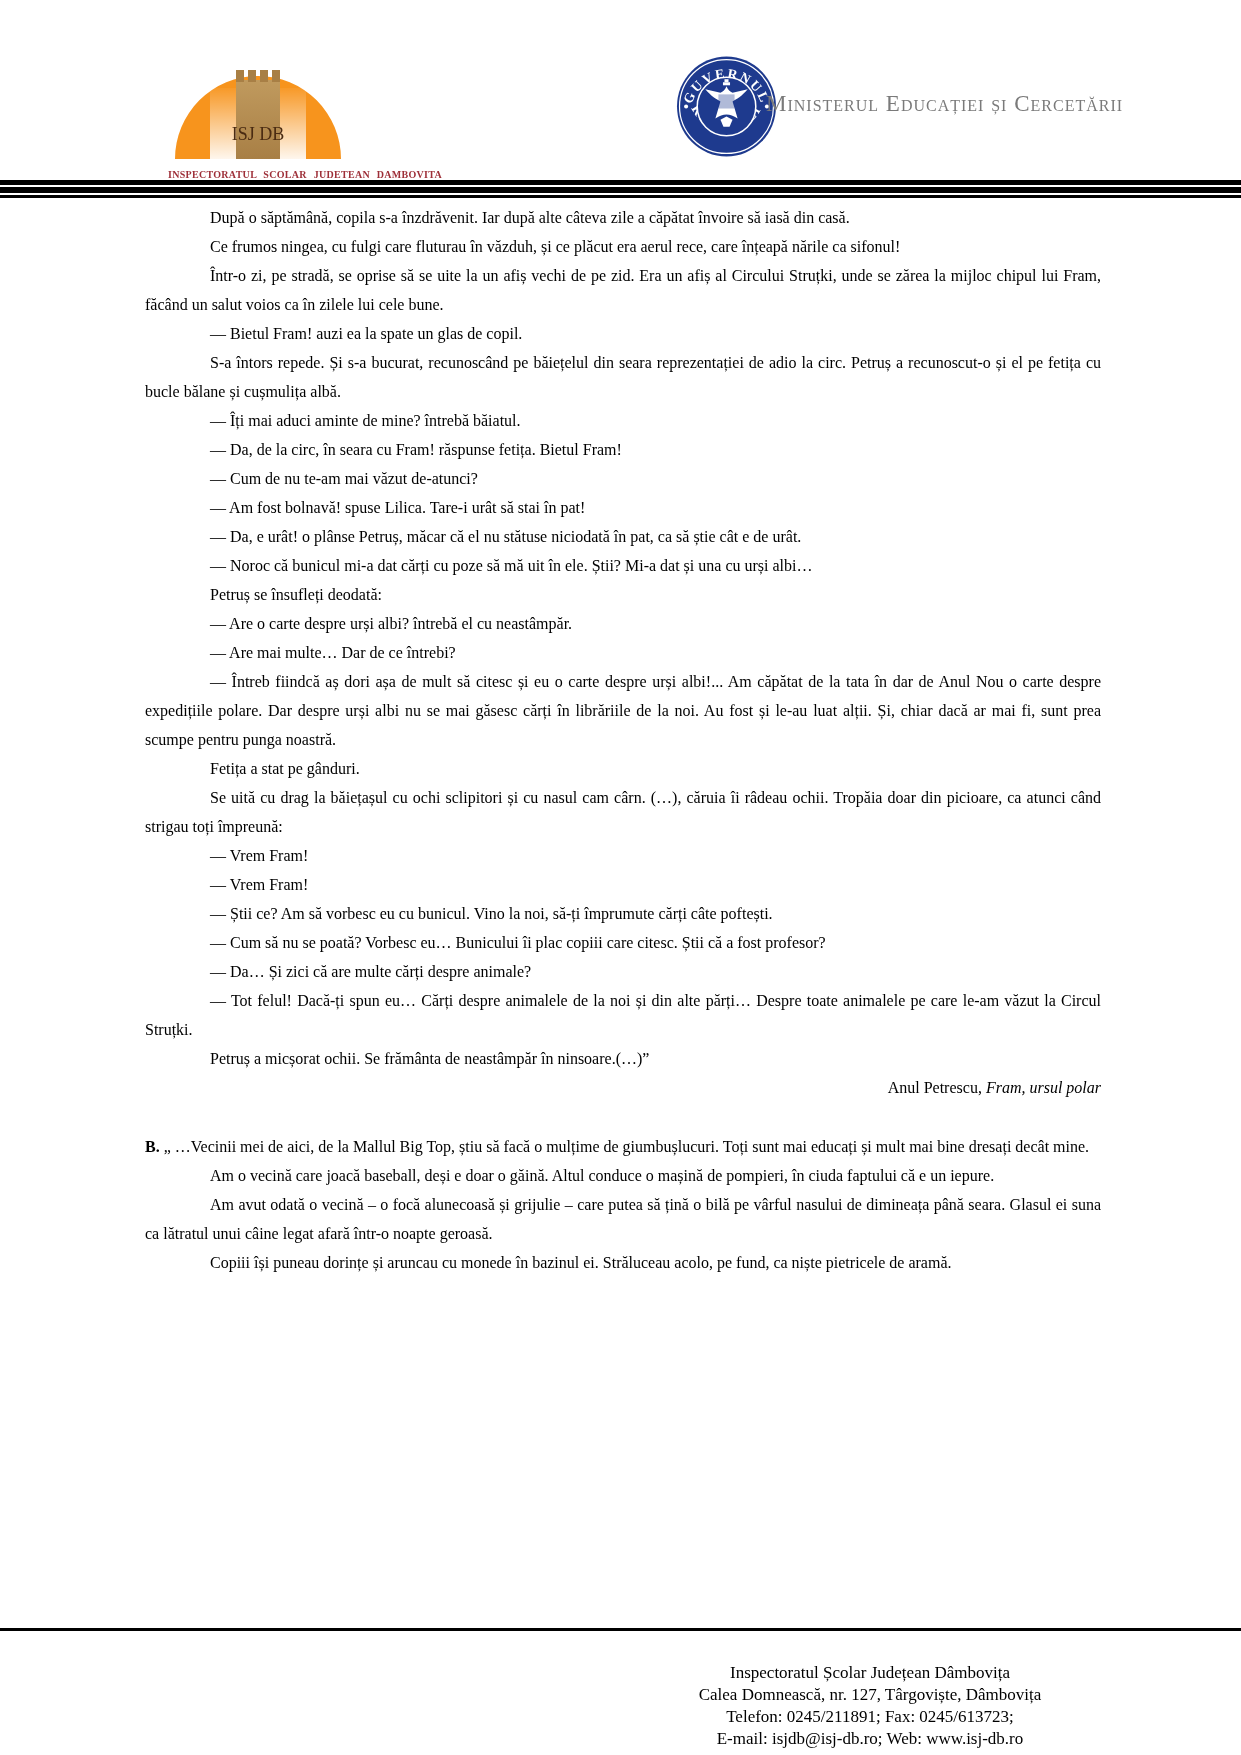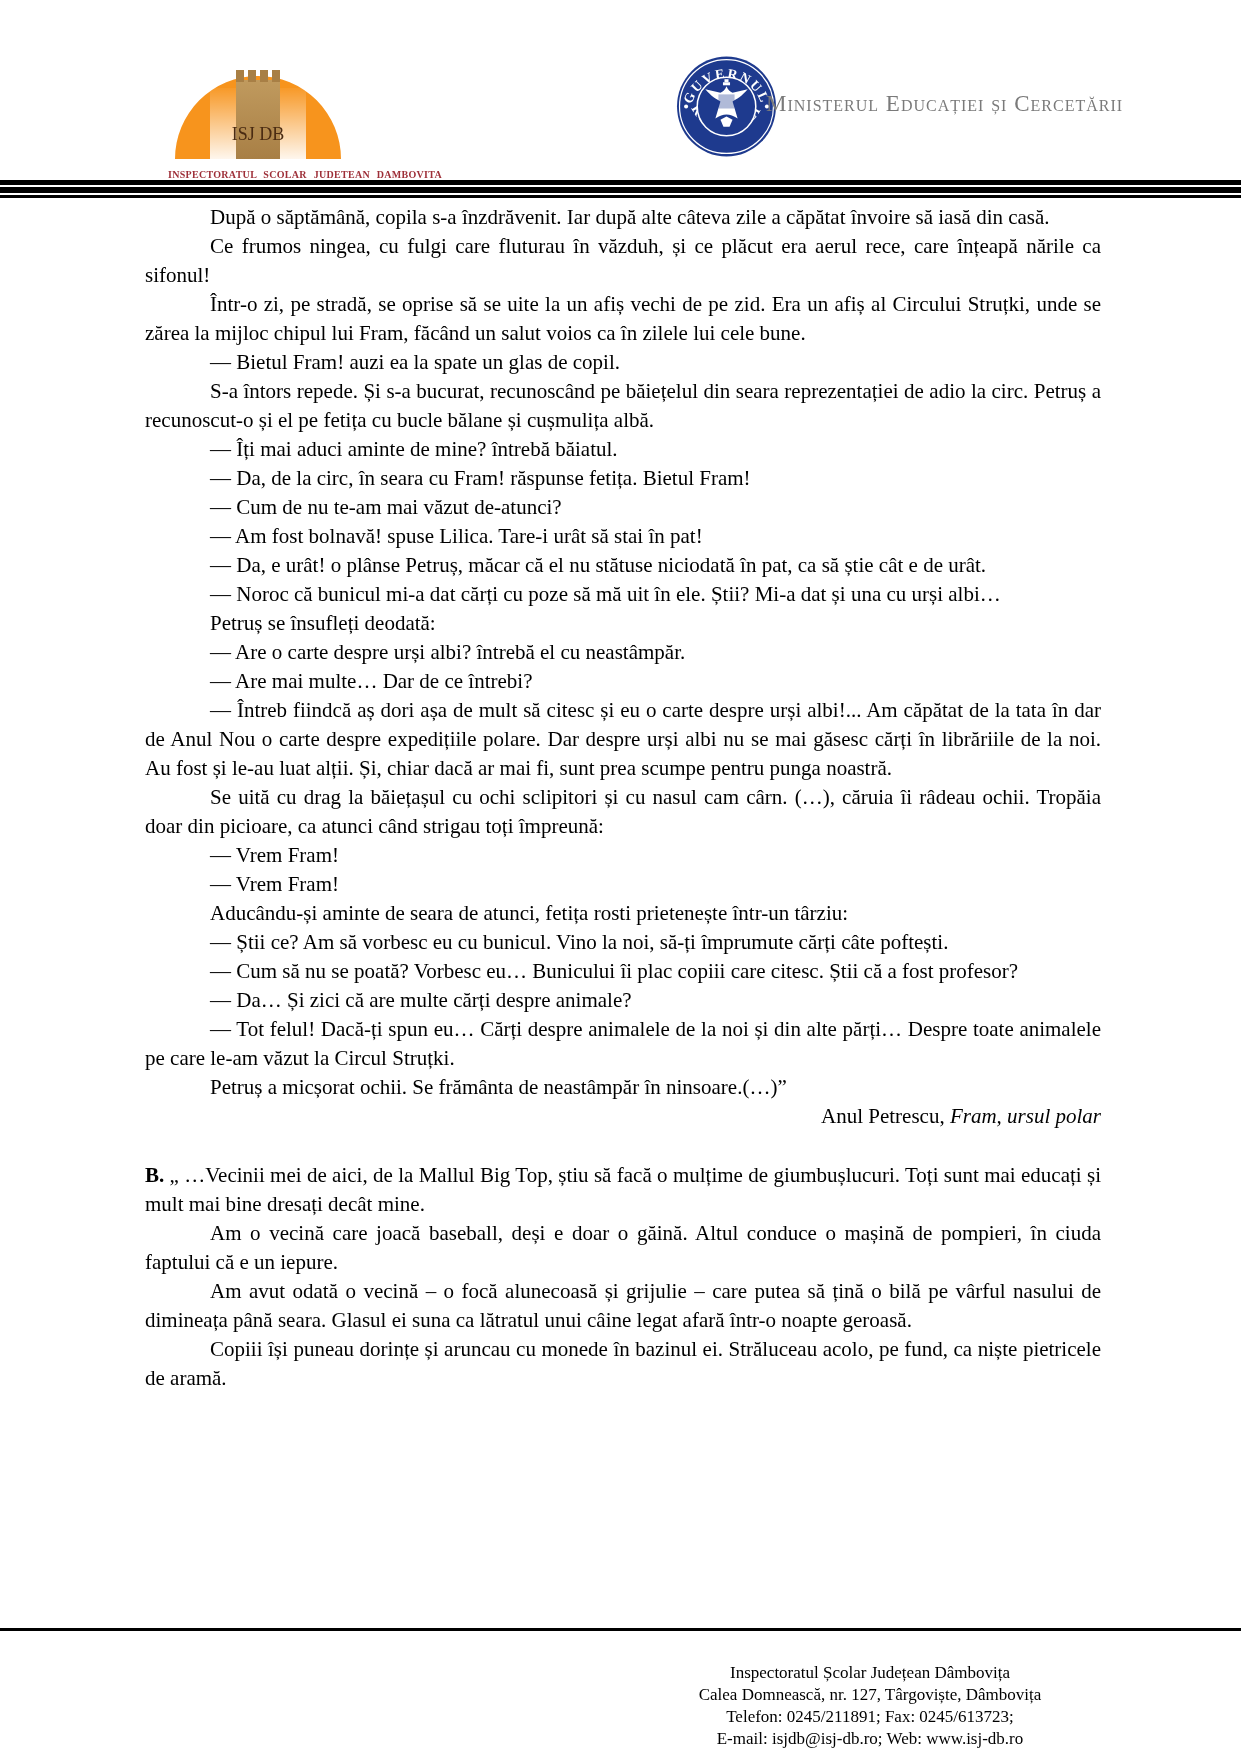--- a/index.html
+++ b/index.html
@@ -44,21 +44,21 @@
   .sep .b2 { height: 6px; background: #000; }
   .sep .w2 { height: 2px; background: #fff; }
   .sep .b3 { height: 3px; background: #000; }
 
   
   .content {
     position: absolute;
     top: 198px; left: 145px;
     width: 956px;
     padding-top: 5px;
-    font-size: 21px;
+    font-size: 16px;
     line-height: 29px;
     text-align: justify;
   }
   .content p { margin: 0; text-indent: 65px; }
   .attribution { text-align: right; text-indent: 0 !important; }
   .attribution i { }
   .text-b { margin-top: 30px; }
   .text-b .lead { text-indent: 0 !important; }
   .text-b .lead b { font-weight: bold; }
 
@@ -148,24 +148,24 @@
       <p>— Îți mai aduci aminte de mine? întrebă băiatul.</p>
       <p>— Da, de la circ, în seara cu Fram! răspunse fetița. Bietul Fram!</p>
       <p>— Cum de nu te-am mai văzut de-atunci?</p>
       <p>— Am fost bolnavă! spuse Lilica. Tare-i urât să stai în pat!</p>
       <p>— Da, e urât! o plânse Petruș, măcar că el nu stătuse niciodată în pat, ca să știe cât e de urât.</p>
       <p>— Noroc că bunicul mi-a dat cărți cu poze să mă uit în ele. Știi? Mi-a dat și una cu urși albi…</p>
       <p>Petruș se însufleți deodată:</p>
       <p>— Are o carte despre urși albi? întrebă el cu neastâmpăr.</p>
       <p>— Are mai multe… Dar de ce întrebi?</p>
       <p>— Întreb fiindcă aș dori așa de mult să citesc și eu o carte despre urși albi!... Am căpătat de la tata în dar de Anul Nou o carte despre expedițiile polare. Dar despre urși albi nu se mai găsesc cărți în librăriile de la noi. Au fost și le-au luat alții. Și, chiar dacă ar mai fi, sunt prea scumpe pentru punga noastră.</p>
+      <p>Fetița a stat pe gânduri.</p>
       <p>Se uită cu drag la băiețașul cu ochi sclipitori și cu nasul cam cârn. (…), căruia îi râdeau ochii. Tropăia doar din picioare, ca atunci când strigau toți împreună:</p>
       <p>— Vrem Fram!</p>
       <p>— Vrem Fram!</p>
-      <p>Aducându-și aminte de seara de atunci, fetița rosti prietenește într-un târziu:</p>
       <p>— Știi ce? Am să vorbesc eu cu bunicul. Vino la noi, să-ți împrumute cărți câte poftești.</p>
       <p>— Cum să nu se poată? Vorbesc eu… Bunicului îi plac copiii care citesc. Știi că a fost profesor?</p>
       <p>— Da… Și zici că are multe cărți despre animale?</p>
       <p>— Tot felul! Dacă-ți spun eu… Cărți despre animalele de la noi și din alte părți… Despre toate animalele pe care le-am văzut la Circul Struțki.</p>
       <p>Petruș a micșorat ochii. Se frământa de neastâmpăr în ninsoare.(…)”</p>
       <p class="attribution"><span>Anul Petrescu,</span> <i>Fram, ursul polar</i></p>
     </section>
 
     <section class="text-b">
       <p class="lead"><b>B.</b> <span>„ …Vecinii mei de aici, de la Mallul Big Top, știu să facă o mulțime de giumbușlucuri. Toți sunt mai educați și mult mai bine dresați decât mine.</span></p>

